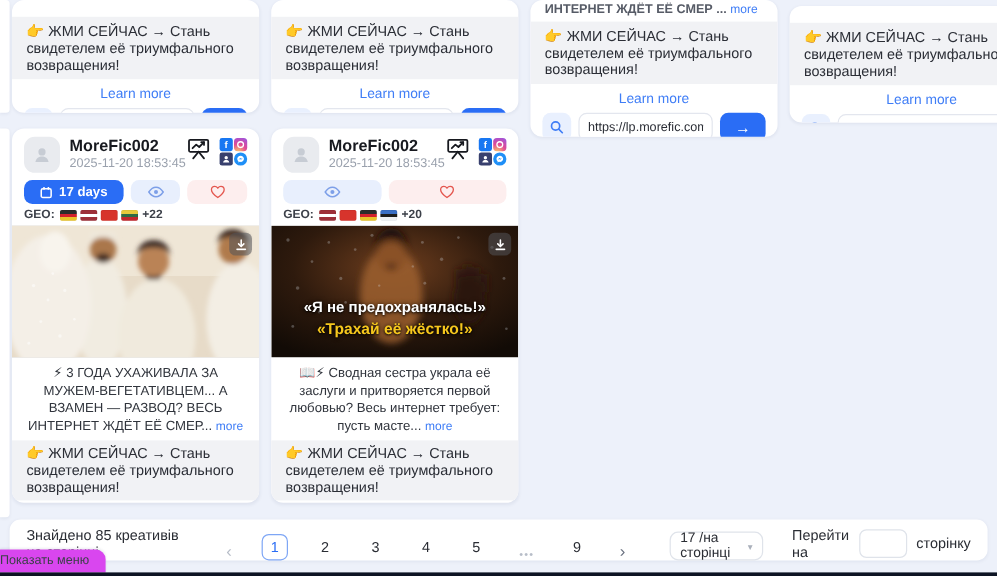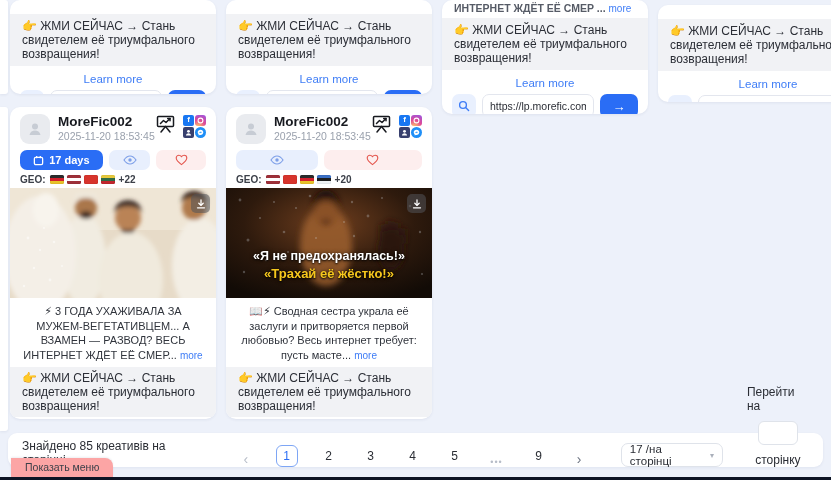--- a/index.html
+++ b/index.html
@@ -129,28 +129,28 @@
     min-width:22px; height:22px; line-height:22px; text-align:center; font-size:12px;
     color:#2a2d34; cursor:pointer; border-radius:6px; padding:0 2px;
   }
   .pg-item.active { border:1px solid #7ea6f5; color:#2a6df5; line-height:20px; }
   .pg-dots { color:#b7bdc8; font-size:9px; letter-spacing:1px; min-width:22px; text-align:center; cursor:pointer; }
   .size-select {
     margin-left:12px; height:24px; border:1px solid #dfe3ea; border-radius:7px; background:#fff;
     display:flex; align-items:center; gap:6px; padding:0 8px; font-size:11.5px; color:#2a2d34; cursor:pointer;
   }
   .size-select .chev { font-size:8px; color:#aab0bb; }
-  .goto { display:flex; align-items:center; gap:8px; margin-left:4px; font-size:12px; color:#2a2d34;flex-direction:column; }
+  .goto { display:flex; align-items:center; gap:8px; margin-left:4px; font-size:12px; color:#2a2d34; }
   .goto input { width:40px; height:24px; border:1px solid #dfe3ea; border-radius:6px; background:#fff; }
 
   
   .menu-tab {
-    position:absolute; left:0; bottom:3px; background:#fca5a5; padding:3px 14px 4px 14px;
+    position:absolute; left:0; bottom:3px; background:#d946ef; padding:3px 14px 4px 0;
     border-radius:0 8px 0 0; font-size:10.5px; color:#3c4049;
-    box-shadow:0 -1px 2px rgba(25,39,80,.08); cursor:pointer;margin-left:11px;
+    box-shadow:0 -1px 2px rgba(25,39,80,.08); cursor:pointer;
   }
   .bottom-strip { position:absolute; left:0; right:0; bottom:0; height:3px; background:#0d1424; }
 </style>
 </head>
 <body>
 
 <div class="page">
 
   <div class="sliver" style="top:0;height:94px;"></div>
   <div class="sliver" style="top:107px;height:324px;"></div>

